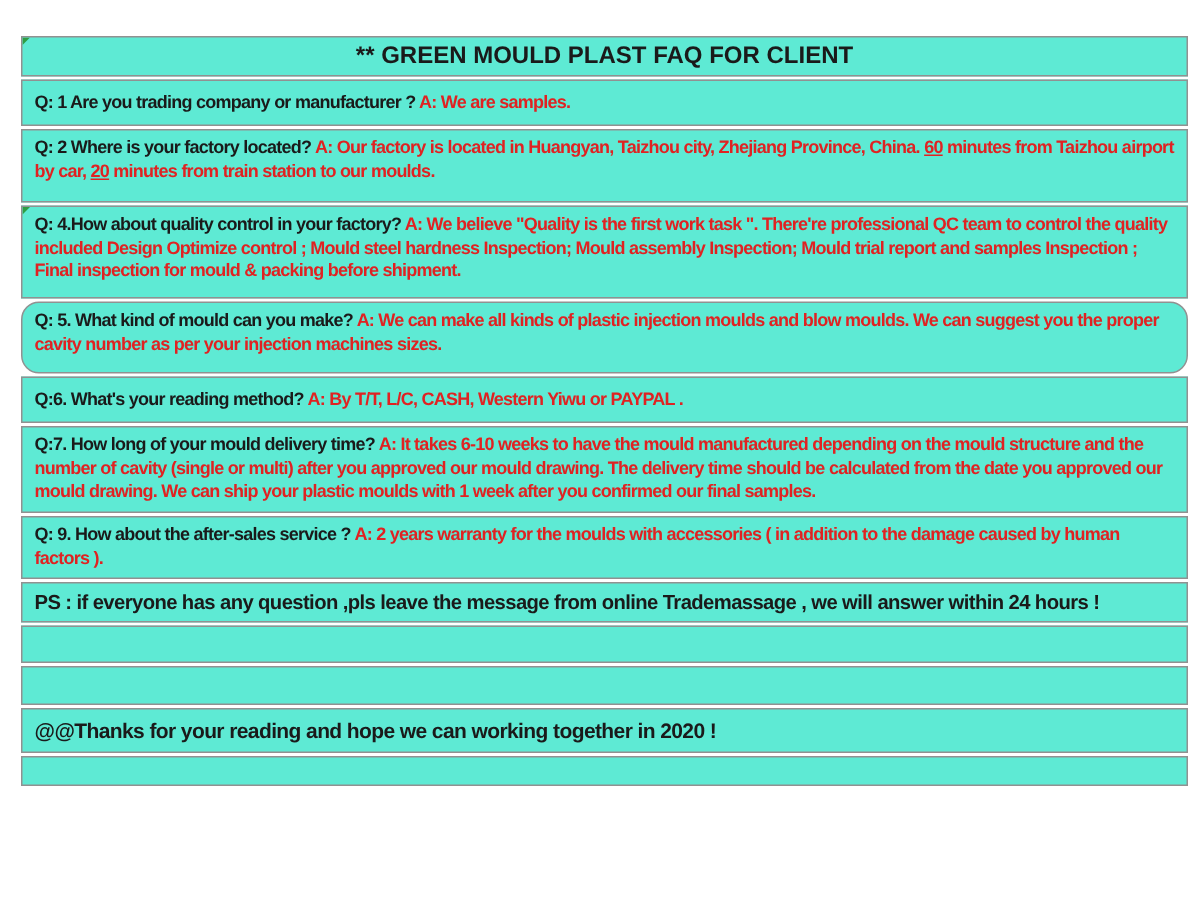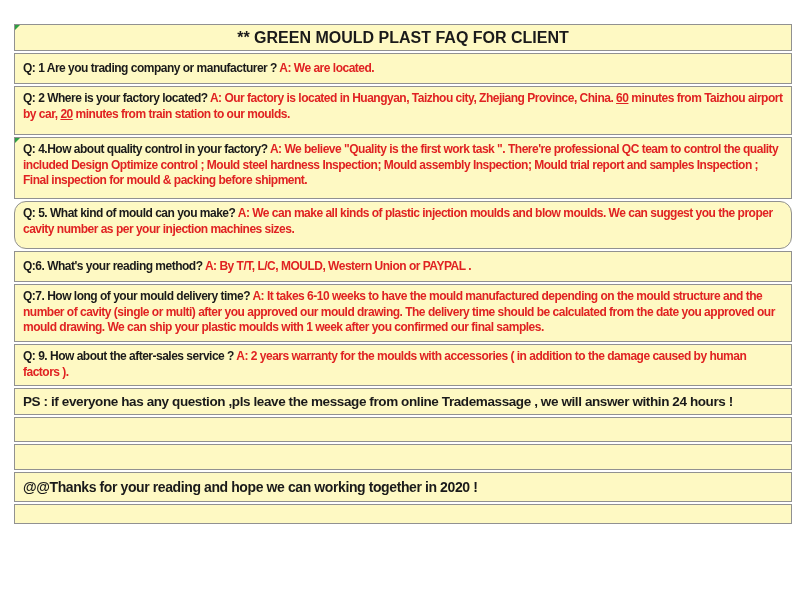--- a/index.html
+++ b/index.html
@@ -10,21 +10,21 @@
     --page-bg:#ffffff;
   }
   *{margin:0;padding:0;box-sizing:border-box;}
   html,body{width:800px;height:600px;background:var(--page-bg);overflow:hidden;}
   body{font-family:"Liberation Sans",sans-serif;position:relative;}
   .sheet{position:absolute;left:14px;top:24px;width:778px;}
   .row{
     position:relative;
     width:100%;
     border:1px solid var(--row-border);
-    background:#fef9c3;
+    background:#5eead4;
     margin-bottom:2px;
     padding:4px 8px 0 8px;
     font-weight:700;
     font-size:12px;
     line-height:15.5px;
     letter-spacing:-0.5px;
     color:var(--question-text);
     overflow:hidden;
   }
   .q{color:var(--question-text);text-align:center;}
@@ -55,21 +55,21 @@
 
 <div class="sheet">
 
   <div class="row r-title">
     <span class="corner"></span>
     <span>** GREEN MOULD PLAST FAQ FOR CLIENT</span>
   </div>
 
   <div class="row r-q1">
     <span class="q">Q: 1 Are you trading company or manufacturer ?</span>
-    <span class="a">A: We are located.</span>
+    <span class="a">A: We are samples.</span>
   </div>
 
   <div class="row r-q2">
     <span class="q">Q: 2 Where is your factory located?</span>
     <span class="a"><span>A: Our factory is located in Huangyan, Taizhou city, Zhejiang Province, China.</span>
       <span class="u">60</span>
       <span>minutes from Taizhou airport by car,</span>
       <span class="u">20</span>
       <span>minutes from train station to our moulds.</span></span>
   </div>
@@ -82,21 +82,21 @@
   </div>
 
   <div class="row r-q5">
     <span class="corner"></span>
     <span class="q">Q: 5. What kind of mould can you make?</span>
     <span class="a">A:  We can make all kinds of plastic injection moulds and blow moulds. We can suggest you the proper cavity number as per your injection machines sizes.</span>
   </div>
 
   <div class="row r-q6">
     <span class="q">Q:6. What's your reading method?</span>
-    <span class="a">A: By T/T, L/C, MOULD, Western Union or PAYPAL .</span>
+    <span class="a">A: By T/T, L/C, CASH, Western Yiwu or PAYPAL .</span>
   </div>
 
   <div class="row r-q7">
     <span class="q">Q:7. How long of your mould delivery time?</span>
     <span class="a">A:  It takes 6-10 weeks to have the mould manufactured depending on the mould structure and the number of cavity (single or multi) after you approved our mould drawing. The delivery time should be calculated from the date you approved our mould drawing. We can ship your plastic moulds with 1 week after you confirmed our final samples.</span>
   </div>
 
   <div class="row r-q8">
     <span class="q">Q: 9. How about the after-sales service ?</span>
     <span class="a">A: 2 years warranty for the moulds with accessories ( in addition to the damage caused by human factors ).</span>

